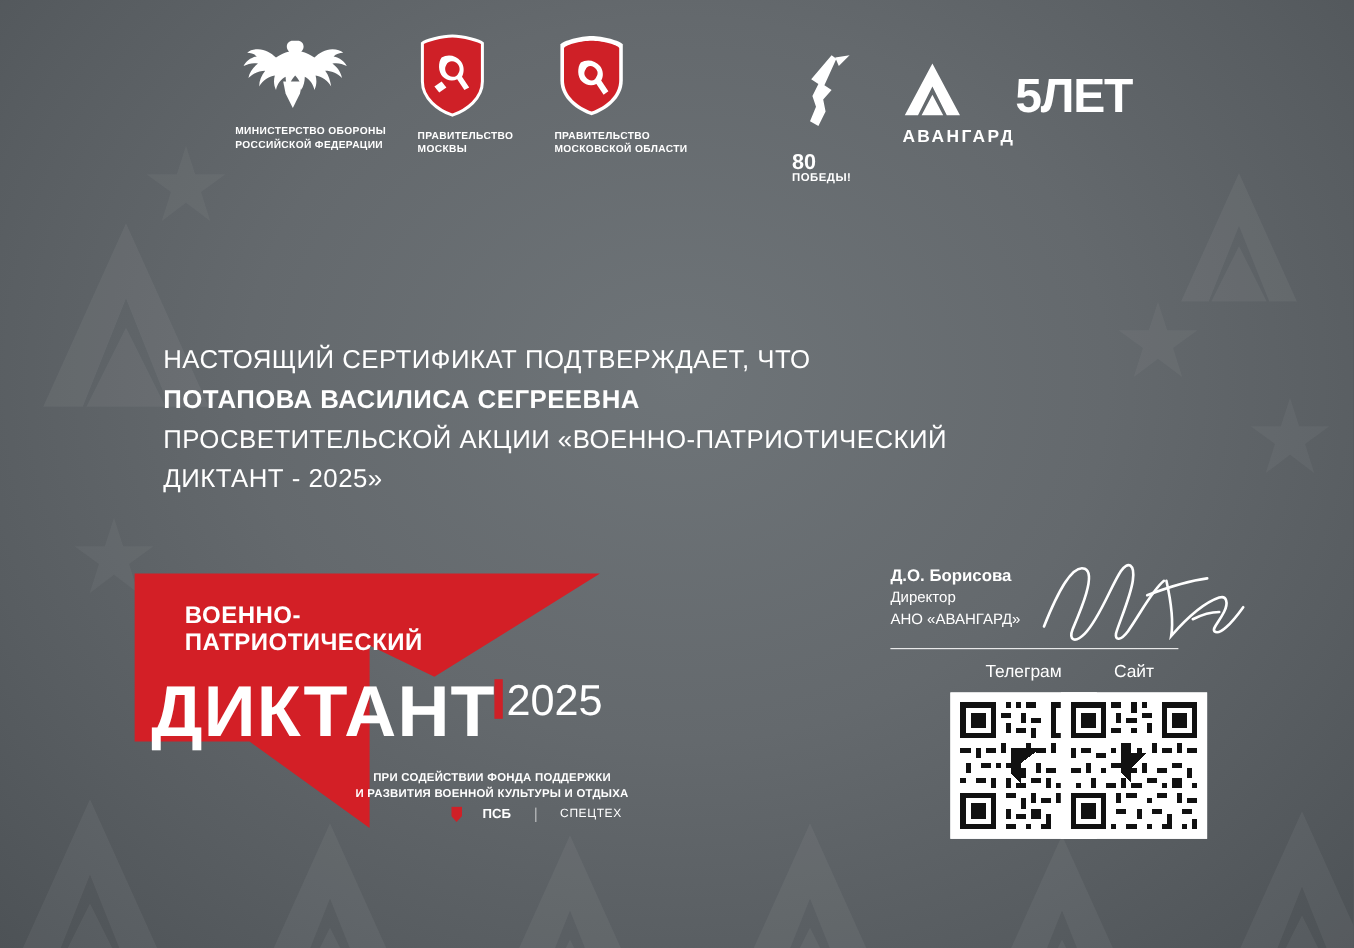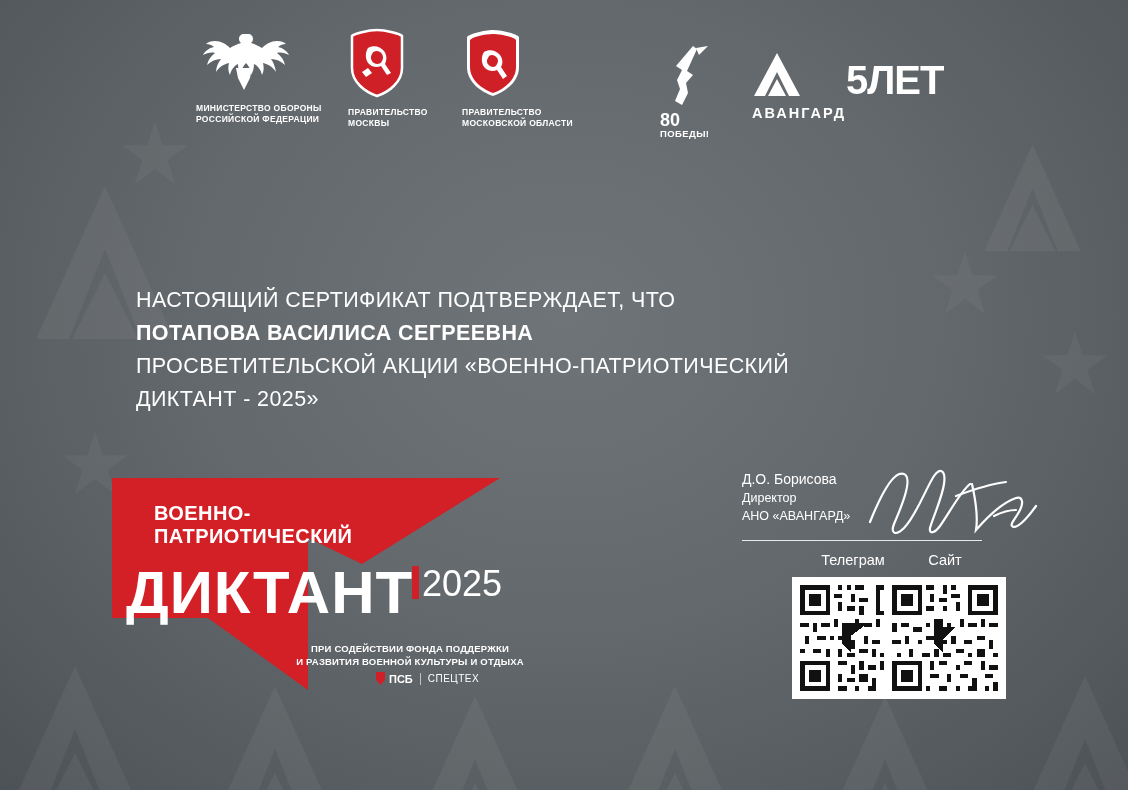--- a/index.html
+++ b/index.html
@@ -163,21 +163,21 @@
     text-align: center;
     text-transform: uppercase;
     white-space: pre-line;
   }
   .emblem .psb {
     position: absolute;
     left: 272px;
     top: 212px;
     display: flex;
     align-items: center;
-    gap: 4px;
+    gap: 17px;
     color: #ffffff;
     font-size: 11px;
     font-weight: 700;
   }
   .emblem .psb .mark {
     width: 9px; height: 13px; background:#cf2027;
     clip-path: polygon(0 0, 100% 0, 100% 62%, 50% 100%, 0 62%);
   }
   .emblem .psb .sep {
     width: 1px; height: 12px; background: rgba(255,255,255,0.6);
@@ -186,21 +186,21 @@
   .emblem .psb .sub { font-weight: 400; font-size: 10px; letter-spacing: .5px; text-align: right;}
 
   
   .sign {
     position: absolute;
     left: 742px;
     top: 470px;
     width: 300px;
     color: #ffffff;
   }
-  .sign .nm { font-size: 14px; font-weight: 400; line-height: 19px; }
+  .sign .nm { font-size: 14px; font-weight: 700; line-height: 19px; }
   .sign .rl { font-size: 12.5px; line-height: 18px; }
   .sign .org { font-size: 12.5px; line-height: 18px; }
   .sign .rule {
     position: absolute;
     left: 0px; top: 70px;
     width: 240px; height: 1px;
     background: rgba(255,255,255,0.85);
   }
   .sign .scribble {
     position: absolute;
@@ -336,21 +336,21 @@
 МОСКОВСКОЙ ОБЛАСТИ</div>
     </div>
 
     <div class="logo logo-pobeda">
       <svg width="54" height="62" viewBox="0 0 54 62">
         <g fill="#ffffff">
           <path d="M33 2 l4 3 -10 22 6 4 -7 8 2 10 -6 12 -7-4 5-12 -3-9 5-10 -6-4 z"></path>
           <path d="M36 4 l12 -2 -9 9z"></path>
         </g>
       </svg>
-      <div style="margin-top:2px">
+      <div style="margin-top:16px">
         <div style="font-size:18px;font-weight:700;line-height:16px;">80</div>
         <div style="font-size:9.5px;font-weight:700;letter-spacing:.4px;">ПОБЕДЫ!</div>
       </div>
     </div>
 
     <div class="logo logo-avangard">
       <svg width="50" height="46" viewBox="0 0 50 46">
         <path d="M25 1 L48 44 L37 44 L25 20 L13 44 L2 44 Z M25 27 L34 44 L16 44 Z" fill="#ffffff"></path>
       </svg>
       <div style="font-size:14.5px;font-weight:700;letter-spacing:2px;margin-top:3px;">АВАНГАРД</div>

